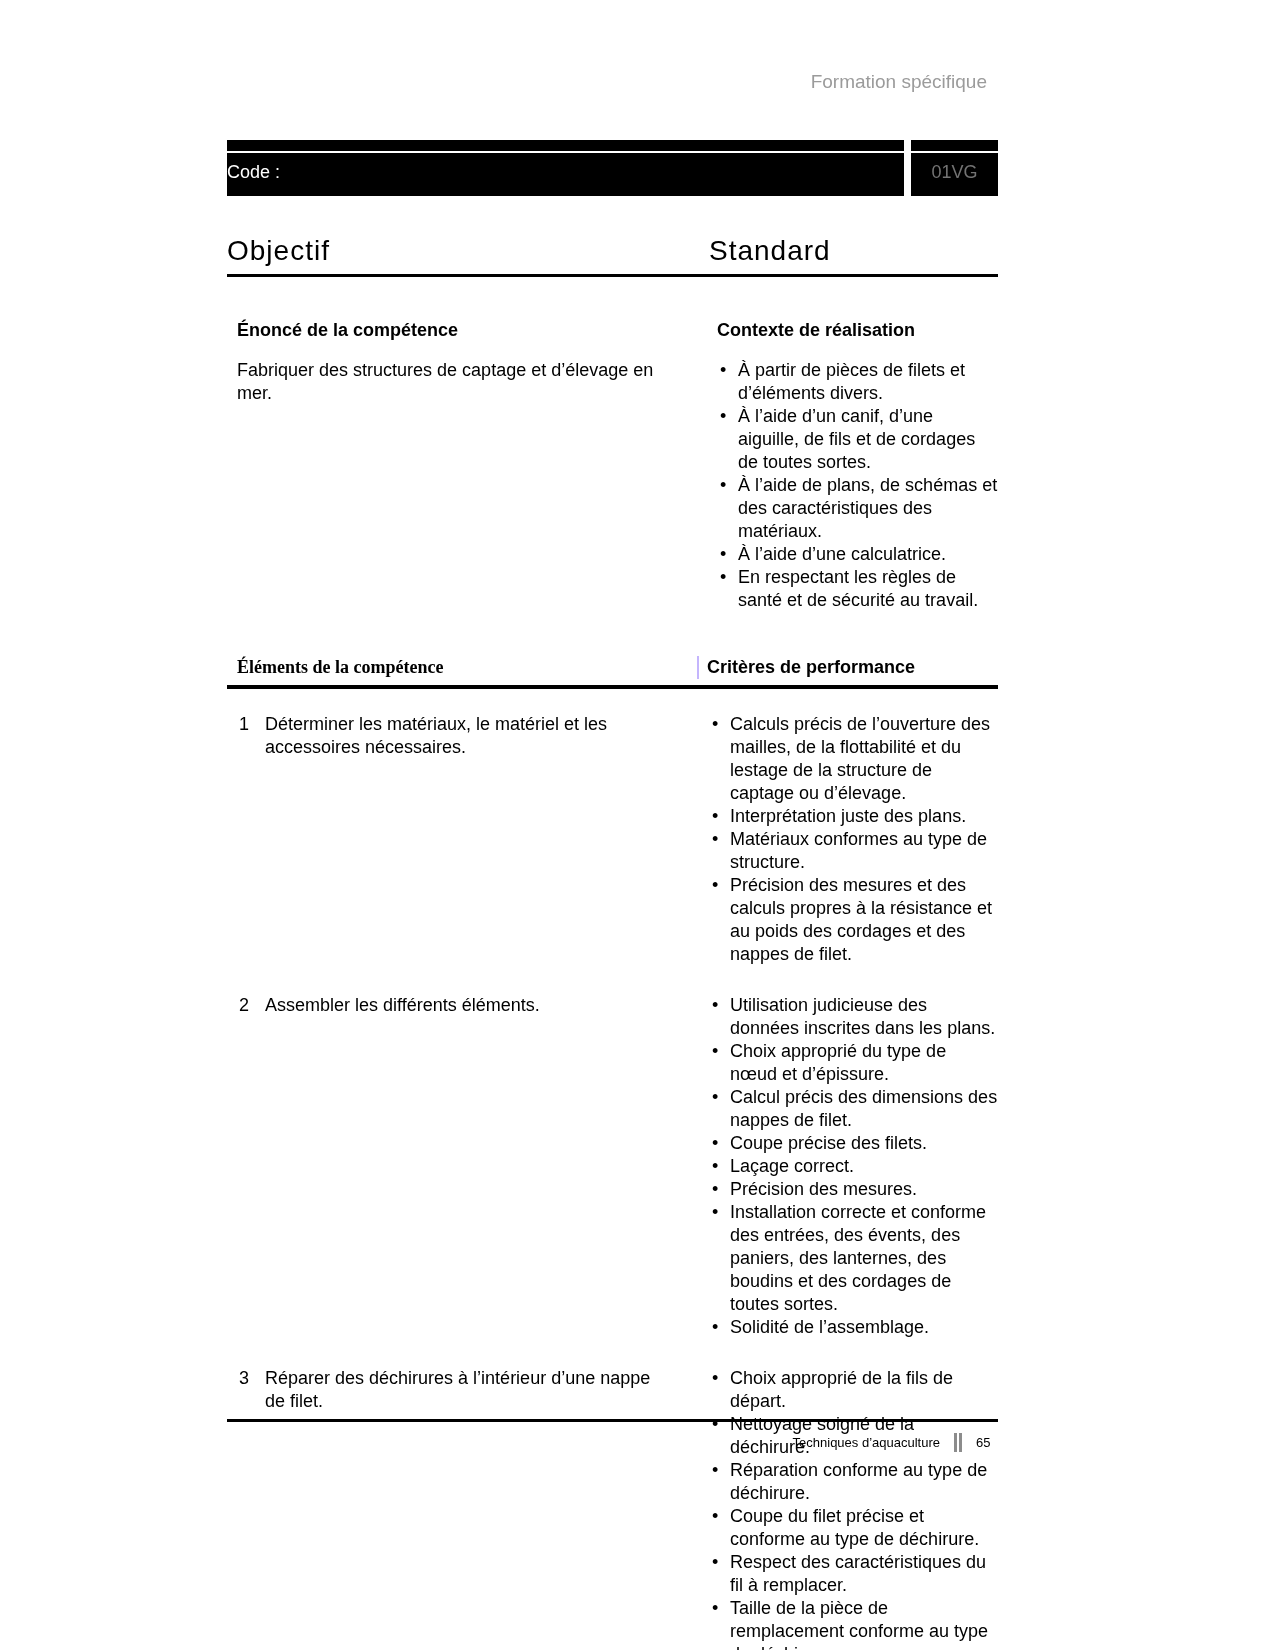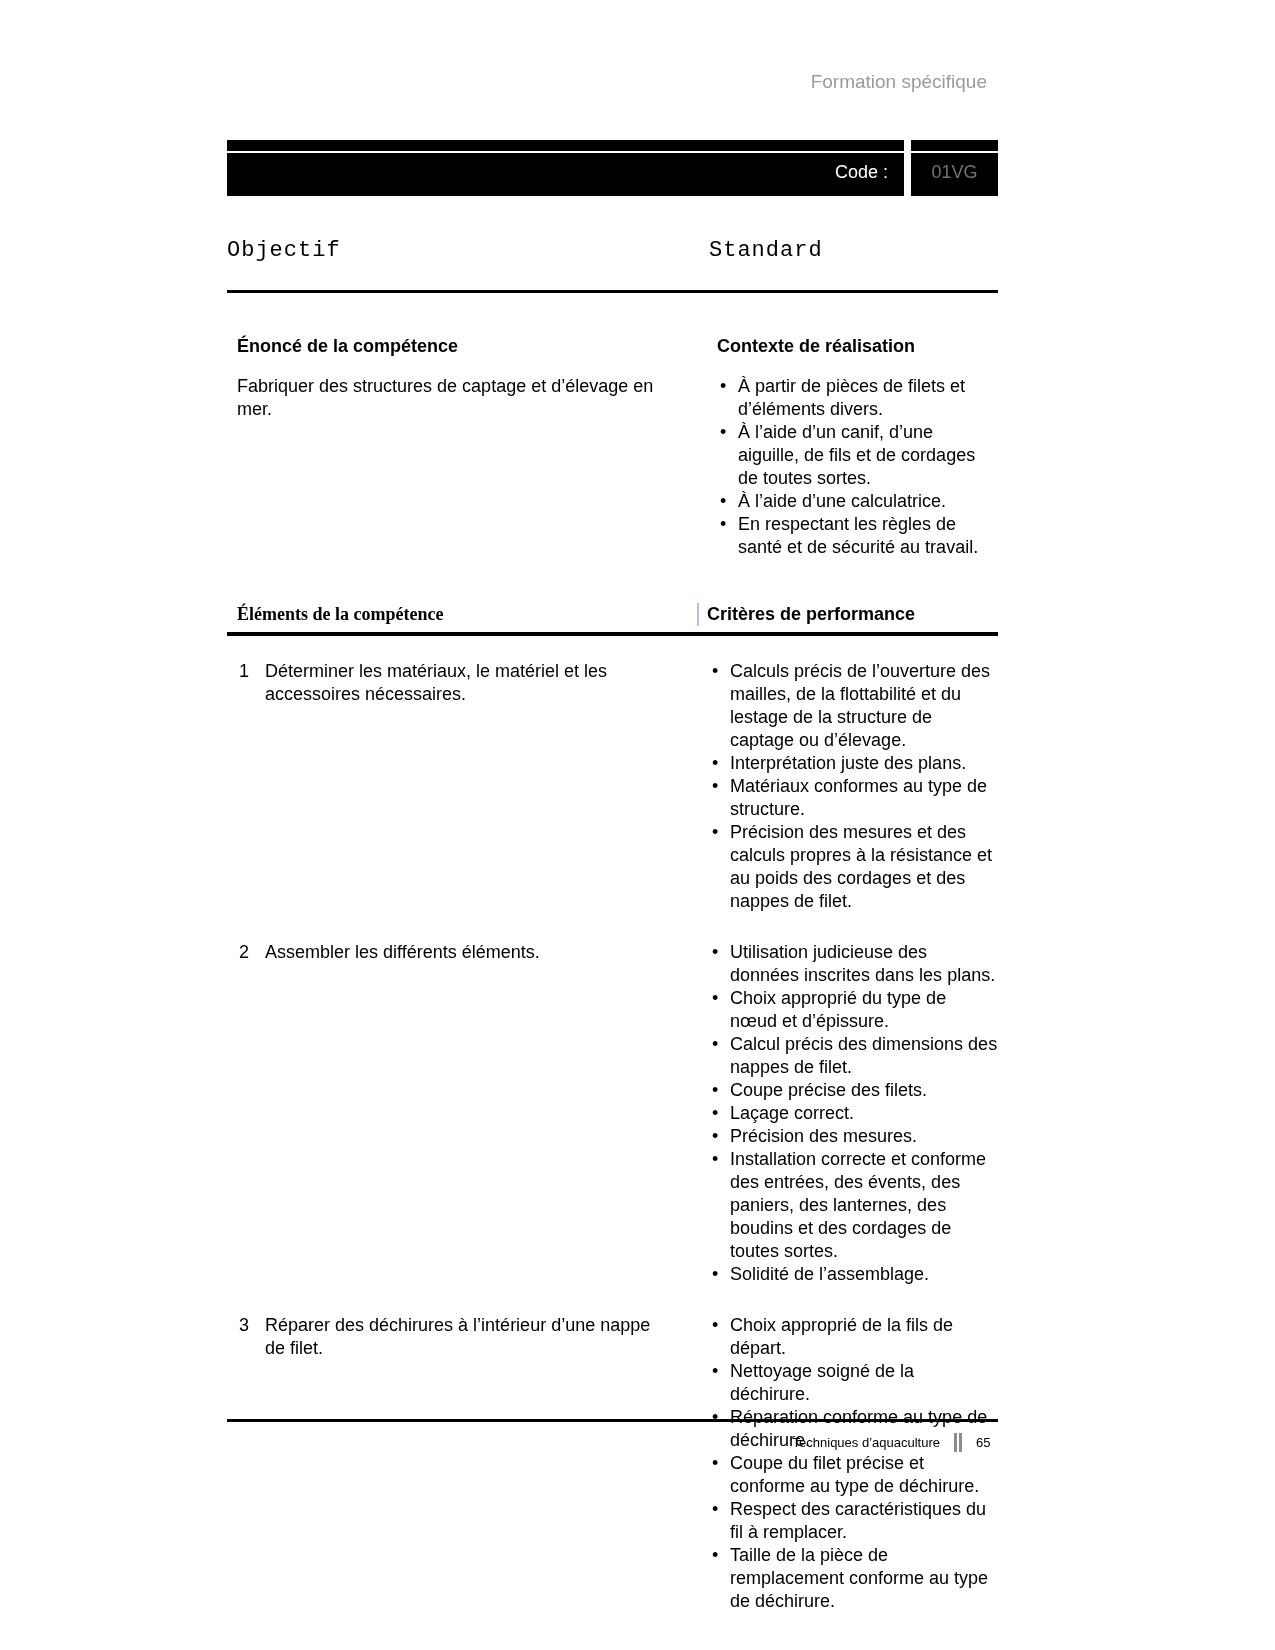--- a/index.html
+++ b/index.html
@@ -31,21 +31,21 @@
     margin: 46px 195px 0 145px;
     height: 56px;
     display: flex;
   }
   .code-bar-main {
     flex: 1;
     background: #000000;
     position: relative;
     display: flex;
     align-items: center;
-    justify-content: flex-end;
+    justify-content: flex-start;
     padding-right: 16px;
     padding-top: 8px;
     color: #ffffff;
     font-size: 18px;
   }
   .code-bar-main::after {
     content: "";
     position: absolute;
     left: 0; right: 0; top: 11px;
     height: 2px;
@@ -70,23 +70,23 @@
     height: 2px;
     background: #ffffff;
   }
 
   
   .obj-std-row {
     margin: 42px 195px 0 145px;
     display: grid;
     grid-template-columns: 482px 1fr;
     border-bottom: 3px solid #000000;
-    padding-bottom: 26px;
-    font-family: Liberation Mono, monospace;
-    font-size: 22px;
+    padding-bottom: 10px;
+    font-family: Liberation Sans, sans-serif;
+    font-size: 28px;
     letter-spacing: 1px;
     line-height: 26px;
   }
 
   
   .two-col {
     display: grid;
     grid-template-columns: 482px 1fr;
   }
   .left-cell { padding-left: 10px; padding-right: 52px; }
@@ -189,20 +189,21 @@
   <div class="sec-competence two-col">
     <div class="left-cell">
       <div class="col-title">Énoncé de la compétence</div>
       <div class="body-block">Fabriquer des structures de captage et d’élevage en mer.</div>
     </div>
     <div class="right-cell">
       <div class="col-title">Contexte de réalisation</div>
       <ul class="bullets">
         <li>À partir de pièces de filets et d’éléments divers.</li>
         <li>À l’aide d’un canif, d’une aiguille, de fils et de cordages de toutes sortes.</li>
+        <li>À l’aide de plans, de schémas et des caractéristiques des matériaux.</li>
         <li>À l’aide d’une calculatrice.</li>
         <li>En respectant les règles de santé et de sécurité au travail.</li>
       </ul>
     </div>
   </div>
 
   <div class="elem-head">
     <div class="head-left">Éléments de la compétence</div>
     <div class="head-right">Critères de performance</div>
   </div>

